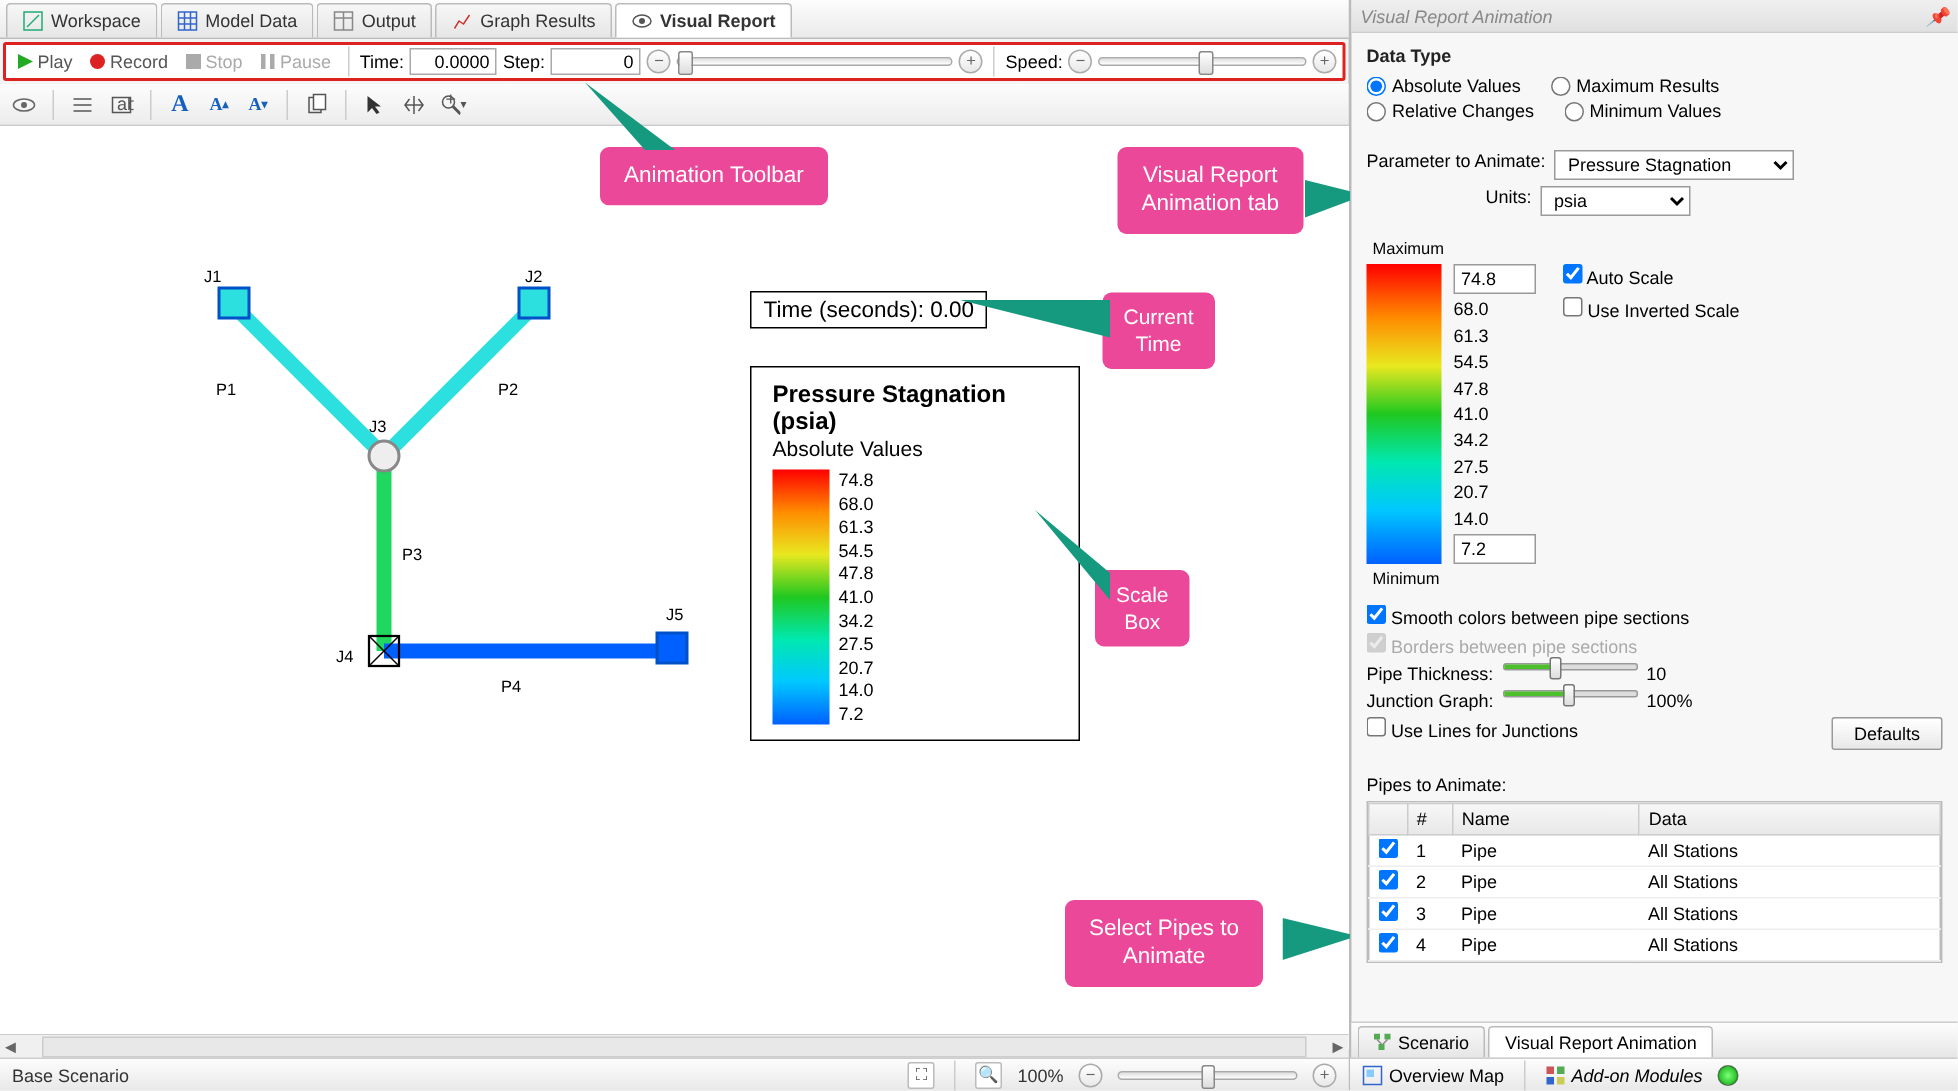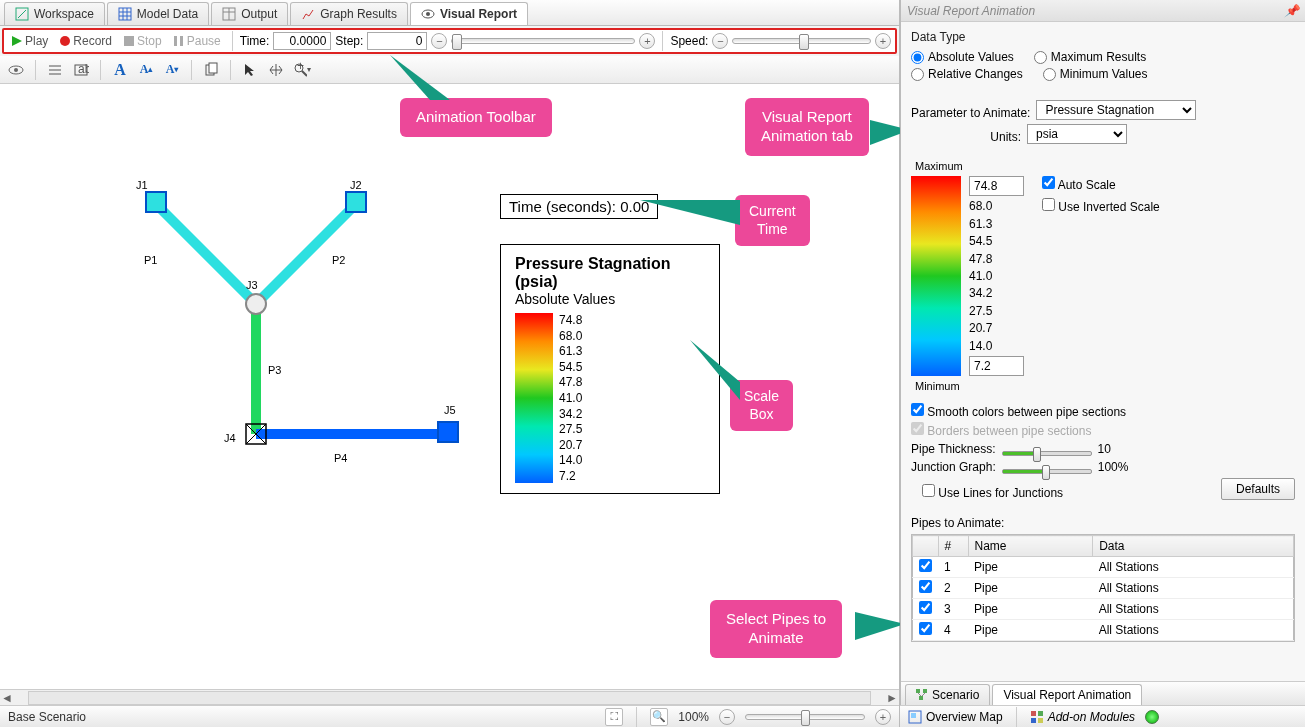--- a/index.html
+++ b/index.html
@@ -49,26 +49,26 @@
   .status .spacer{flex:1;}
   .status .sbtn { width:18px;height:18px;border:1px solid #bbb;background:#fff;border-radius:2px;display:flex;align-items:center;justify-content:center;font-size:11px;color:#555;}
   .zslider{width:120px;height:6px;border:1px solid #aaa;background:linear-gradient(#ddd,#fff);border-radius:3px;position:relative;}
   .zslider .zt{position:absolute;top:-5px;left:55px;width:9px;height:16px;background:linear-gradient(#fff,#ddd);border:1px solid #888;border-radius:2px;}
 
   
   .right { position:absolute; left:900px; top:0; right:0; bottom:22px; background:#f7f7f7; border-left:1px solid #bbb;}
   .right .titlebar { height:22px; background:linear-gradient(#f0f0f0,#e0e0e0); border-bottom:1px solid #ccc; display:flex; align-items:center; padding:0 6px; color:#888; font-style:italic;}
   .right .titlebar .pin{margin-left:auto;color:#666;}
   .section { padding:6px 10px; }
-  .section h4{margin:2px 0 6px 0; font-weight:normal; color:#222; font-size:12px;}
+  .section h4{margin:2px 0 6px 0; font-weight:bold; color:#222; font-size:12px;}
   .radiorow{display:flex;gap:20px;margin:3px 0;}
   .radiorow label{display:flex;align-items:center;gap:4px;}
   input[type=radio],input[type=checkbox]{margin:0;}
 
-  .row{display:flex;align-items:flex-end;gap:6px;margin:4px 0;}
+  .row{display:flex;align-items:flex-start;gap:6px;margin:4px 0;}
   .row .lab{min-width:110px;text-align:right;}
   select,input.tx{border:1px solid #999;background:#fff;height:20px;padding:0 4px;}
 
   .grad2 { width:50px; height:200px; background:linear-gradient(to bottom,#ff0000,#ff8c00 18%,#e8e820 34%,#20c820 50%,#00e8b0 66%,#00c8ff 82%,#0060ff);}
   .gradwrap{display:flex;gap:8px;margin:4px 0;}
   .gradvals{display:flex;flex-direction:column;justify-content:space-between;height:200px;}
   .gradvals span{font-size:12px;}
   .sideopts{margin-left:10px;display:flex;flex-direction:column;gap:6px;}
 
   .slider2{width:90px;height:5px;background:#ddd;border:1px solid #999;border-radius:2px;position:relative;display:inline-block;vertical-align:middle;}
@@ -425,21 +425,21 @@
       <span>10</span>
     </div>
     <div class="row">
       <span>Junction Graph:</span>
       <div class="slider2">
           <div class="fill" style="width:48%"></div>
           <div class="th" style="left:45%"></div>
         </div>
       <span>100%</span>
     </div>
-    <div class="row" style="justify-content:space-between;margin-left:11px;">
+    <div class="row" style="justify-content:space-between;">
       <label><input type="checkbox" style=""> <span>Use Lines for Junctions</span></label>
       <button class="defbtn">Defaults</button>
     </div>
   </div>
 
   <div class="section">
     <div style="margin-bottom:4px;">Pipes to Animate:</div>
     <div class="ptablewrap">
       <table class="ptable">
         <tbody>

